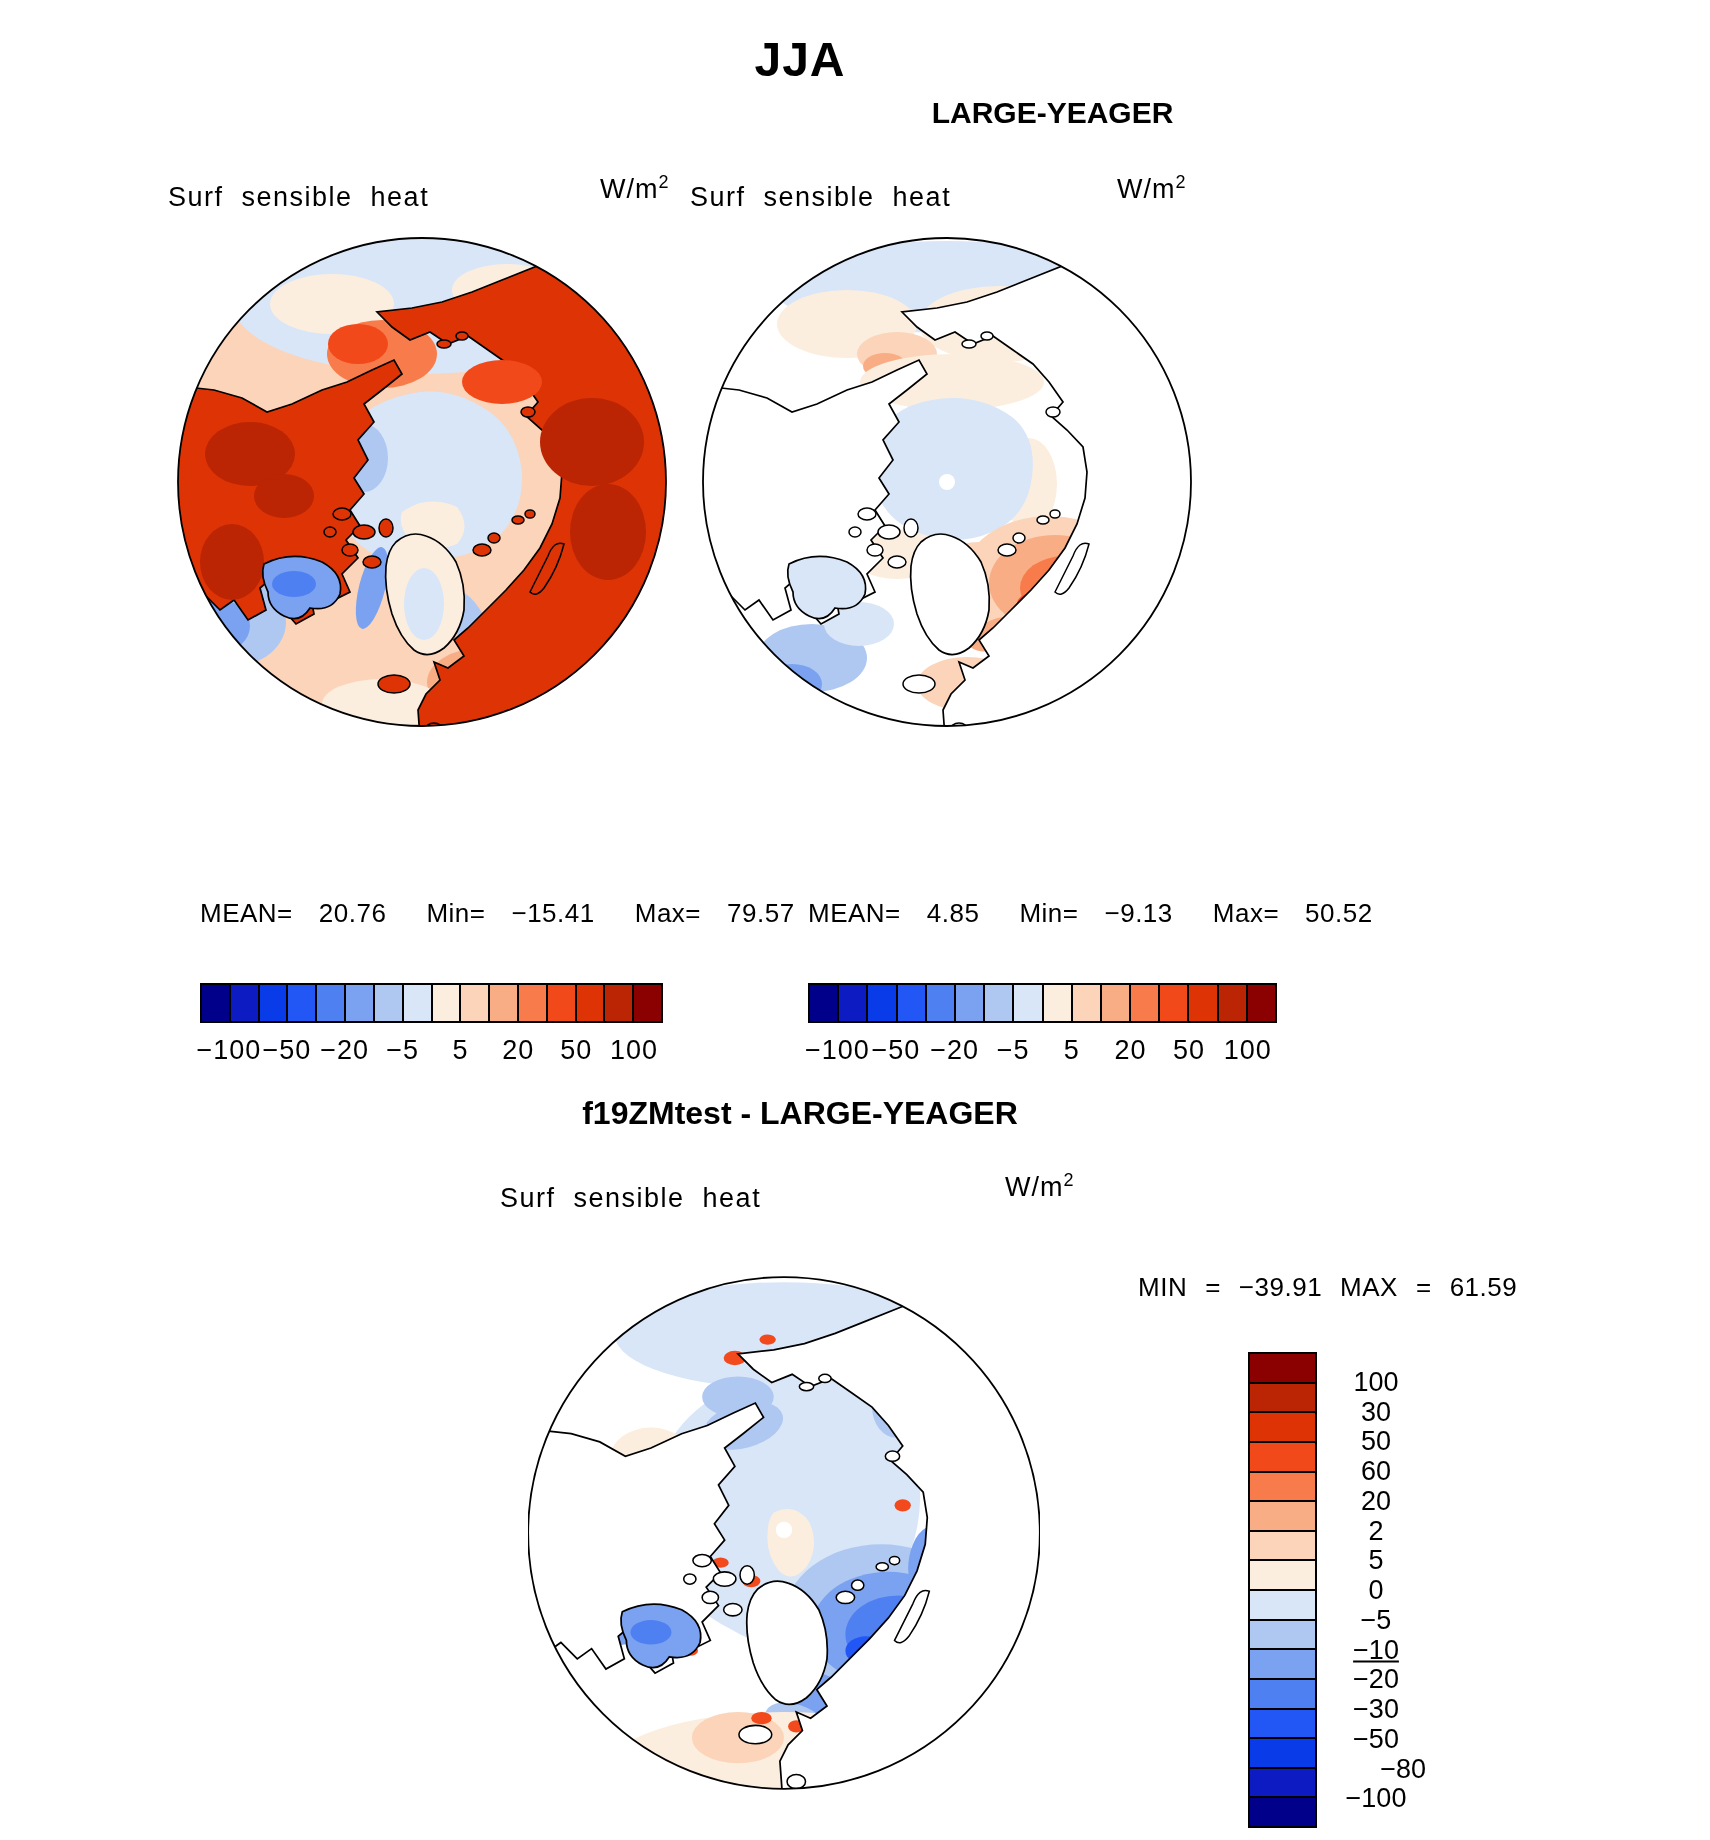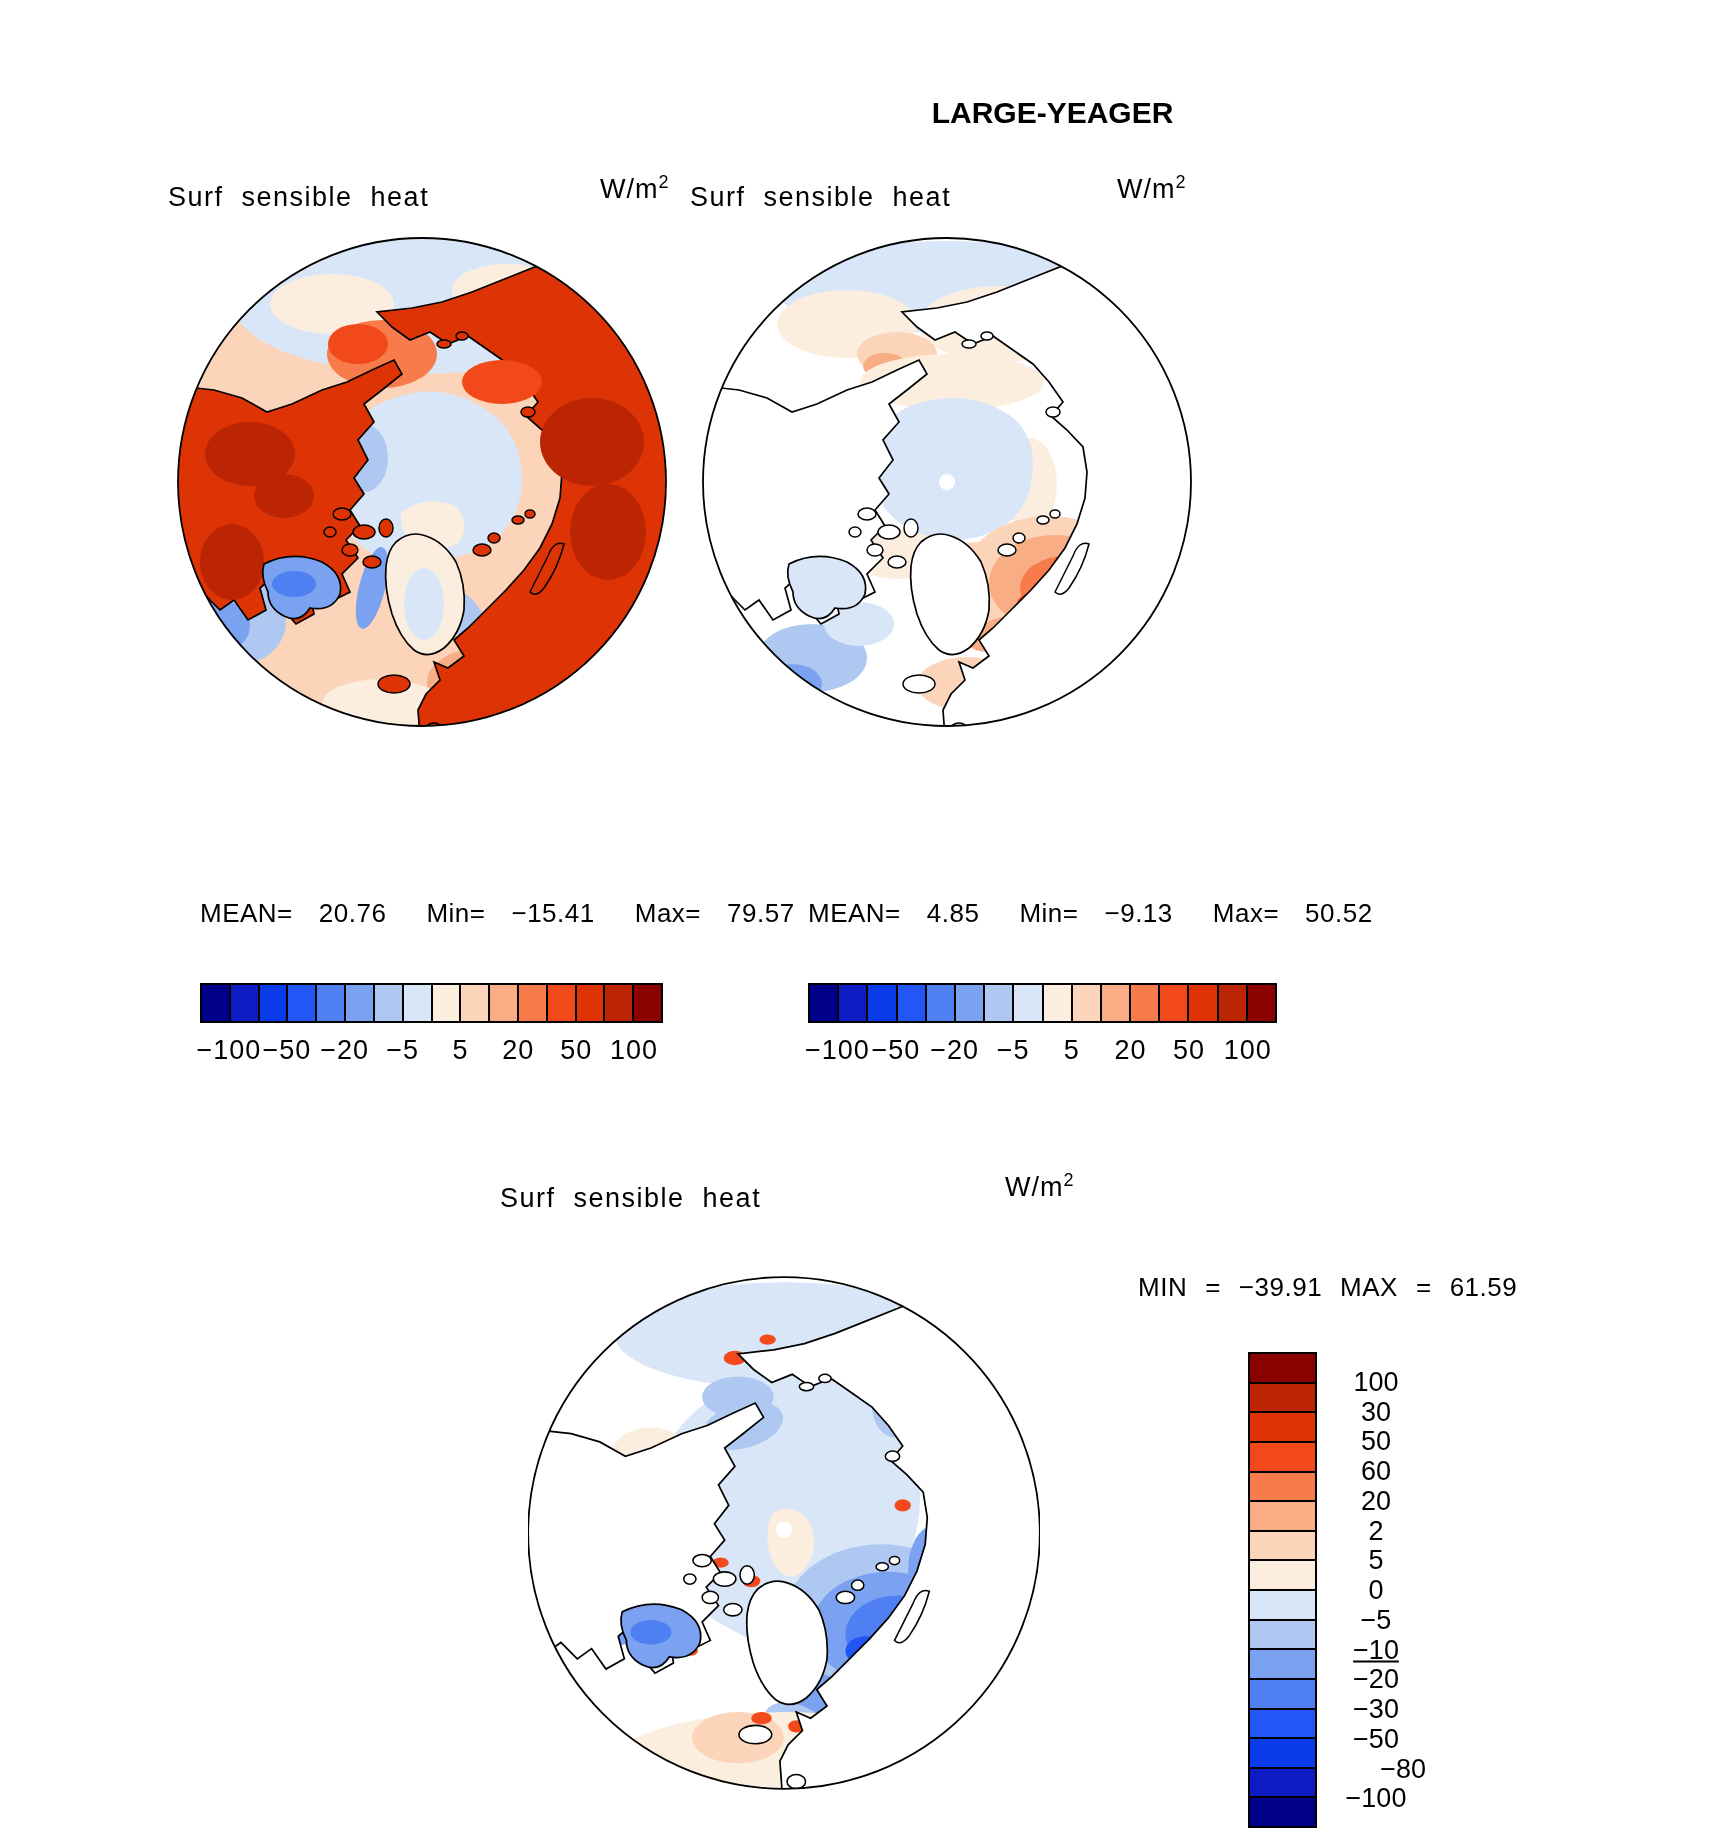--- a/index.html
+++ b/index.html
@@ -29,20 +29,21 @@
   .vlabels span{position:absolute;width:100%;text-align:center;transform:translateY(-50%);font-size:27px;}
   .minmax{display:flex;align-items:baseline;font-size:26px;letter-spacing:0.5px;}
   .minmax span{margin-right:18px;}
   svg{display:block;}
 </style>
 </head>
 <body>
 
 <div class="fig">
 
+  <div class="abs t-title center" style="left:650px;top:32px;width:300px;">JJA</div>
   <div class="abs t-sub center" style="left:800px;top:96px;width:505px;">LARGE-YEAGER</div>
 
   <div class="abs t-lab" style="left:168px;top:182px;">Surf sensible heat</div>
   <div class="abs t-units" style="left:600px;top:172px;"><span>W/m</span><sup>2</sup></div>
   <div class="abs t-lab" style="left:690px;top:182px;">Surf sensible heat</div>
   <div class="abs t-units" style="left:1117px;top:172px;"><span>W/m</span><sup>2</sup></div>
 
   <svg width="0" height="0" style="position:absolute">
     <defs>
       <path id="coast-na" d="M -30,150 L 42,158 L 70,166 L 95,180 L 120,172 L 150,158 L 175,150 L 200,138 L 222,128
@@ -232,20 +233,21 @@
         <span style="left: 18.75%;">−50</span>
         <span style="left: 31.25%;">−20</span>
         <span style="left: 43.75%;">−5</span>
         <span style="left: 56.25%;">5</span>
         <span style="left: 68.75%;">20</span>
         <span style="left: 81.25%;">50</span>
         <span style="left: 93.75%;">100</span>
       </div>
   </div>
 
+  <div class="abs t-sub center" style="left:550px;top:1095px;width:500px;font-size:32px;">f19ZMtest - LARGE-YEAGER</div>
   <div class="abs t-lab" style="left:500px;top:1183px;">Surf sensible heat</div>
   <div class="abs t-units" style="left:1005px;top:1170px;"><span>W/m</span><sup>2</sup></div>
 
   <div class="abs minmax" style="left:1138px;top:1272px;">
     <span>MIN</span>
     <span>=</span>
     <span>−39.91</span>
     <span>MAX</span>
     <span>=</span>
     <span>61.59</span>

